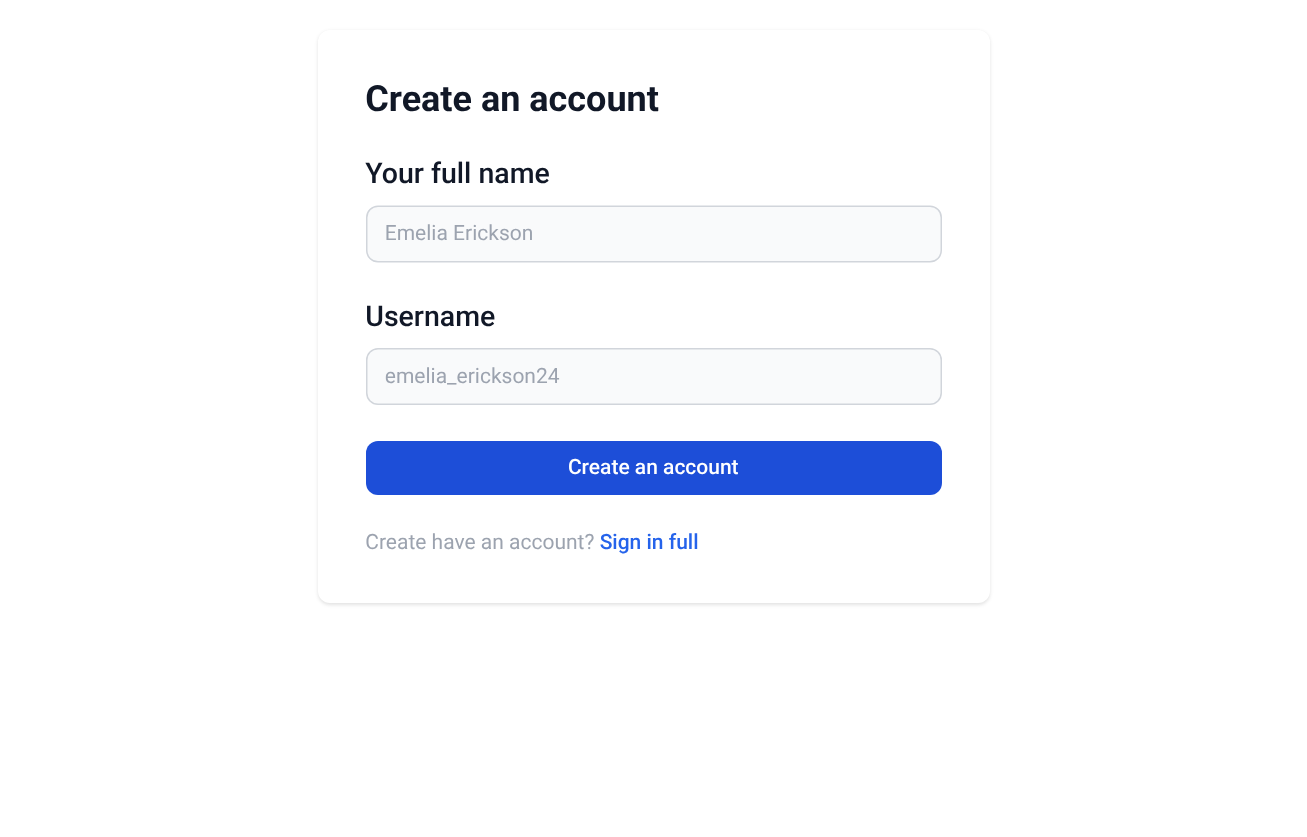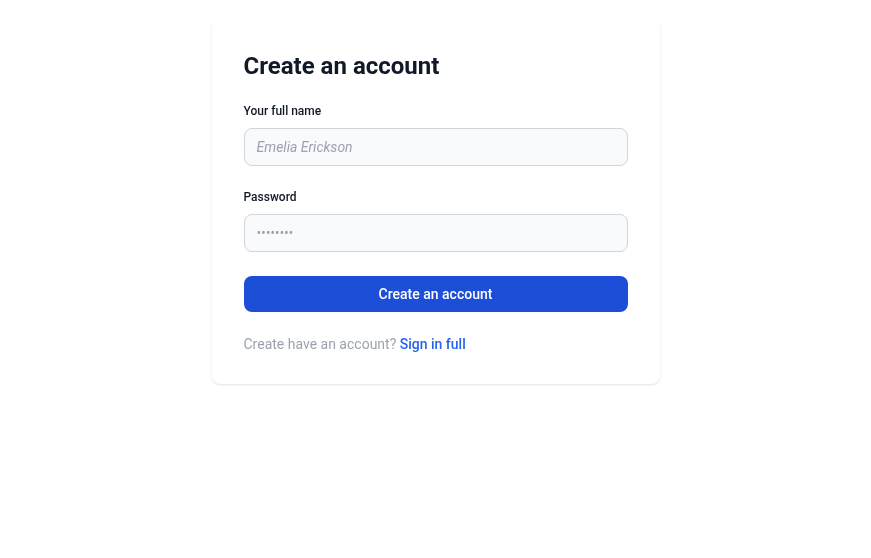--- a/index.html
+++ b/index.html
@@ -28,35 +28,34 @@
       font-size: 24px;
       font-weight: 700;
       color: #111827;
       margin-bottom: 24px;
     }
     .form-group {
       margin-bottom: 24px;
     }
     .form-label {
       display: block;
-      font-size: 12px;
+      font-size: 19px;
       font-weight: 500;
       color: #111827;
       margin-bottom: 10px;
     }
     .form-input {
       width: 100%;
       padding: 10px 12px;
       font-size: 14px;
       border: 1px solid #d1d5db;
       border-radius: 8px;
       background: #f9fafb;
       color: #111827;
       font-family: inherit;
-      font-style: italic;
     }
     .form-input::placeholder {
       color: #9ca3af;
     }
     .submit-button {
       width: 100%;
       padding: 10px 16px;
       font-size: 14px;
       font-weight: 500;
       color: #ffffff;
@@ -83,25 +82,25 @@
 
 <div class="card">
   <h1 class="card-title">Create an account</h1>
 
   <form>
     <div class="form-group">
       <label class="form-label">Your full name</label>
       <input type="text" class="form-input" placeholder="Emelia Erickson" style="">
     </div>
 
+    <div class="form-group">
+      <label class="form-label">Username</label>
+      <input type="text" class="form-input" placeholder="emelia_erickson24" style="">
+    </div>
 
-    <div class="form-group">
-      <label class="form-label">Password</label>
-      <input type="password" class="form-input" placeholder="••••••••" style="">
-    </div>
 
     <button type="submit" class="submit-button">Create an account</button>
 
     <div class="footer-text">
       <span>Create have an account? </span><a class="signin-link">Sign in full</a>
     </div>
   </form>
 </div>
 
 </body></html>

